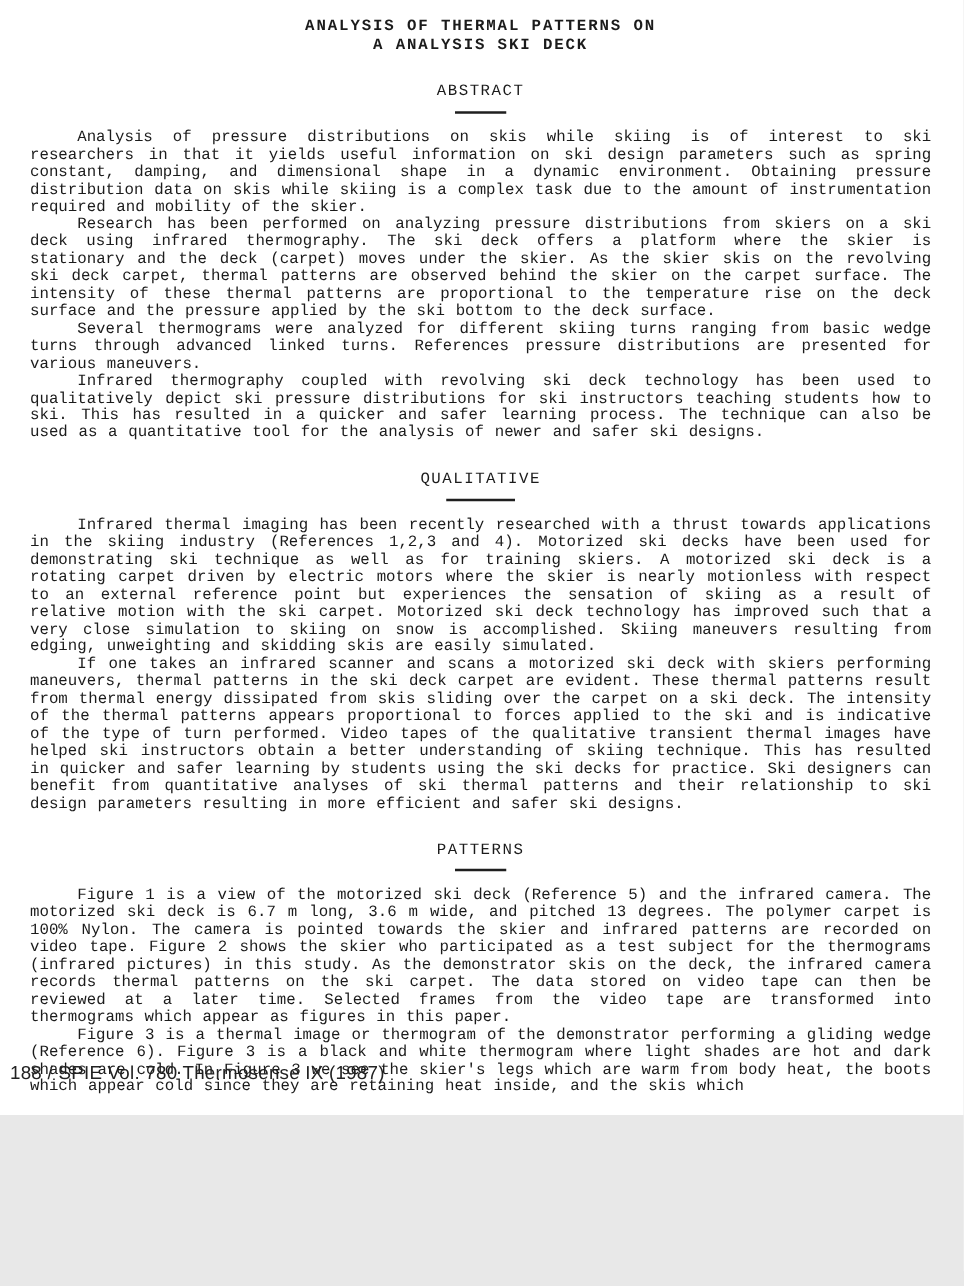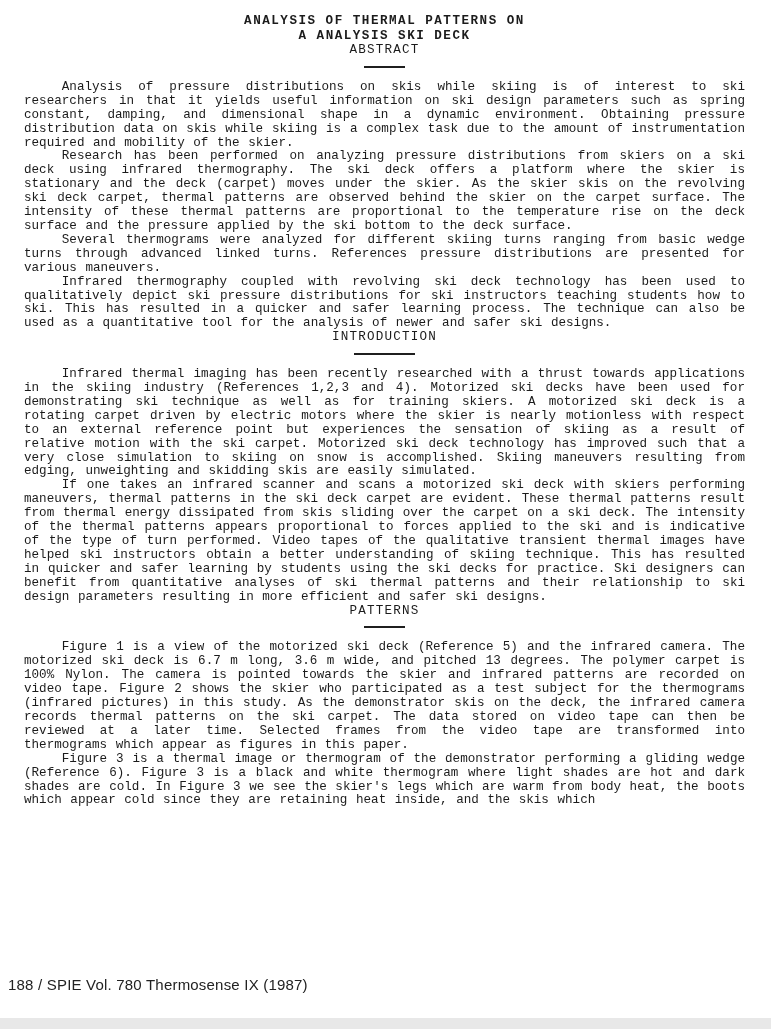--- a/index.html
+++ b/index.html
@@ -1,19 +1,19 @@
 <!DOCTYPE html>
 <html><head>
 <meta charset="utf-8">
 <style>
   html, body { margin: 0; padding: 0; background: #e8e8e8; }
   .page {
     position: relative;
     width: 771px;
-    height: 1018px;
+    height: 892px;
     margin: 0 auto;
     background: #ffffff;
     color: #1b1b1b;
     font-family: "Liberation Mono", "DejaVu Sans Mono", monospace;
     font-size: 12.6px;
     line-height: 13.9px;
     overflow: hidden;
     box-sizing: border-box;
     padding: 14px 26px 0 24px;
   }
@@ -29,20 +29,21 @@
     width: 46px; height: 7px;
     margin: 4px auto 0 auto;
     background:
       radial-gradient(ellipse at 30% 50%, rgba(60,60,60,0.35) 0 25%, transparent 60%),
       radial-gradient(ellipse at 70% 40%, rgba(60,60,60,0.25) 0 20%, transparent 55%);
     filter: blur(0.4px);
   }
   section { margin: 0; }
   .heading-wrap {
     text-align: center;
+    margin-top: 23px;
     margin-bottom: 13px;
   }
   .heading {
     display: inline-block;
     letter-spacing: 1.2px;
   }
   .heading::after {
     content: "";
     display: block;
     width: 58%;
@@ -81,21 +82,21 @@
       <span class="heading">ABSTRACT</span>
     </div>
     <p class="para">Analysis of pressure distributions on skis while skiing is of interest to ski researchers in that it yields useful information on ski design parameters such as spring constant, damping, and dimensional shape in a dynamic environment.  Obtaining pressure distribution data on skis while skiing is a complex task due to the amount of instrumentation required and mobility of the skier.</p>
     <p class="para">Research has been performed on analyzing pressure distributions from skiers on a ski deck using infrared thermography.  The ski deck offers a platform where the skier is stationary and the deck (carpet) moves under the skier.  As the skier skis on the revolving ski deck carpet, thermal patterns are observed behind the skier on the carpet surface.  The intensity of these thermal patterns are proportional to the temperature rise on the deck surface and the pressure applied by the ski bottom to the deck surface.</p>
     <p class="para">Several thermograms were analyzed for different skiing turns ranging from basic wedge turns through advanced linked turns.  References pressure distributions are presented for various maneuvers.</p>
     <p class="para">Infrared thermography coupled with revolving ski deck technology has been used to qualitatively depict ski pressure distributions for ski instructors teaching students how to ski.  This has resulted in a quicker and safer learning process.  The technique can also be used as a quantitative tool for the analysis of newer and safer ski designs.</p>
   </section>
 
   <section>
     <div class="heading-wrap">
-      <span class="heading">INTRODUCTION</span>
+      <span class="heading">QUALITATIVE</span>
     </div>
     <p class="para">Infrared thermal imaging has been recently researched with a thrust towards applications in the skiing industry (References 1,2,3 and 4).  Motorized ski decks have been used for demonstrating ski technique as well as for training skiers.  A motorized ski deck is a rotating carpet driven by electric motors where the skier is nearly motionless with respect to an external reference point but experiences the sensation of skiing as a result of relative motion with the ski carpet.  Motorized ski deck technology has improved such that a very close simulation to skiing on snow is accomplished.  Skiing maneuvers resulting from edging, unweighting and skidding skis are easily simulated.</p>
     <p class="para">If one takes an infrared scanner and scans a motorized ski deck with skiers performing maneuvers, thermal patterns in the ski deck carpet are evident.  These thermal patterns result from thermal energy dissipated from skis sliding over the carpet on a ski deck.  The intensity of the thermal patterns appears proportional to forces applied to the ski and is indicative of the type of turn performed.  Video tapes of the qualitative transient thermal images have helped ski instructors obtain a better understanding of skiing technique.  This has resulted in quicker and safer learning by students using the ski decks for practice.  Ski designers can benefit from quantitative analyses of ski thermal patterns and their relationship to ski design parameters resulting in more efficient and safer ski designs.</p>
   </section>
 
   <section>
     <div class="heading-wrap">
       <span class="heading">PATTERNS</span>
     </div>
     <p class="para">Figure 1 is a view of the motorized ski deck (Reference 5) and the infrared camera.  The motorized ski deck is 6.7 m long, 3.6 m wide, and pitched 13 degrees.  The polymer carpet is 100% Nylon.  The camera is pointed towards the skier and infrared patterns are recorded on video tape.  Figure 2 shows the skier who participated as a test subject for the thermograms (infrared pictures) in this study.  As the demonstrator skis on the deck, the infrared camera records thermal patterns on the ski carpet.  The data stored on video tape can then be reviewed at a later time.  Selected frames from the video tape are transformed into thermograms which appear as figures in this paper.</p>

